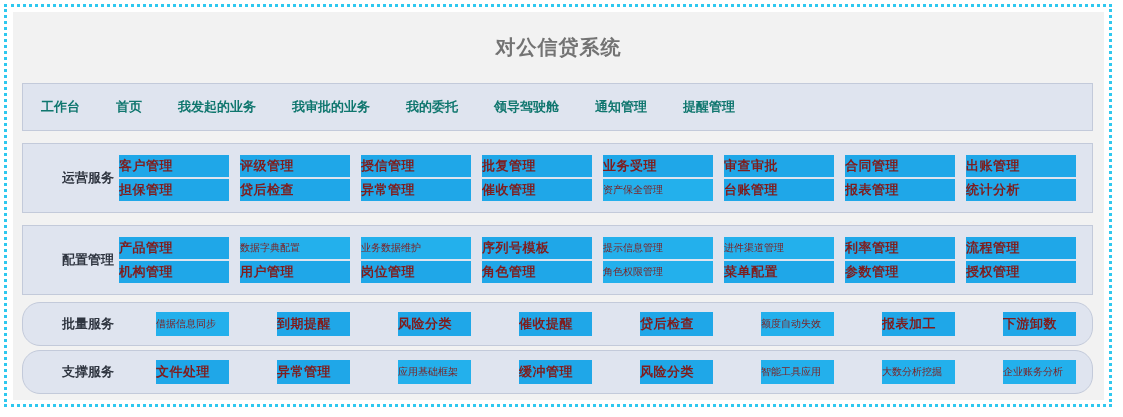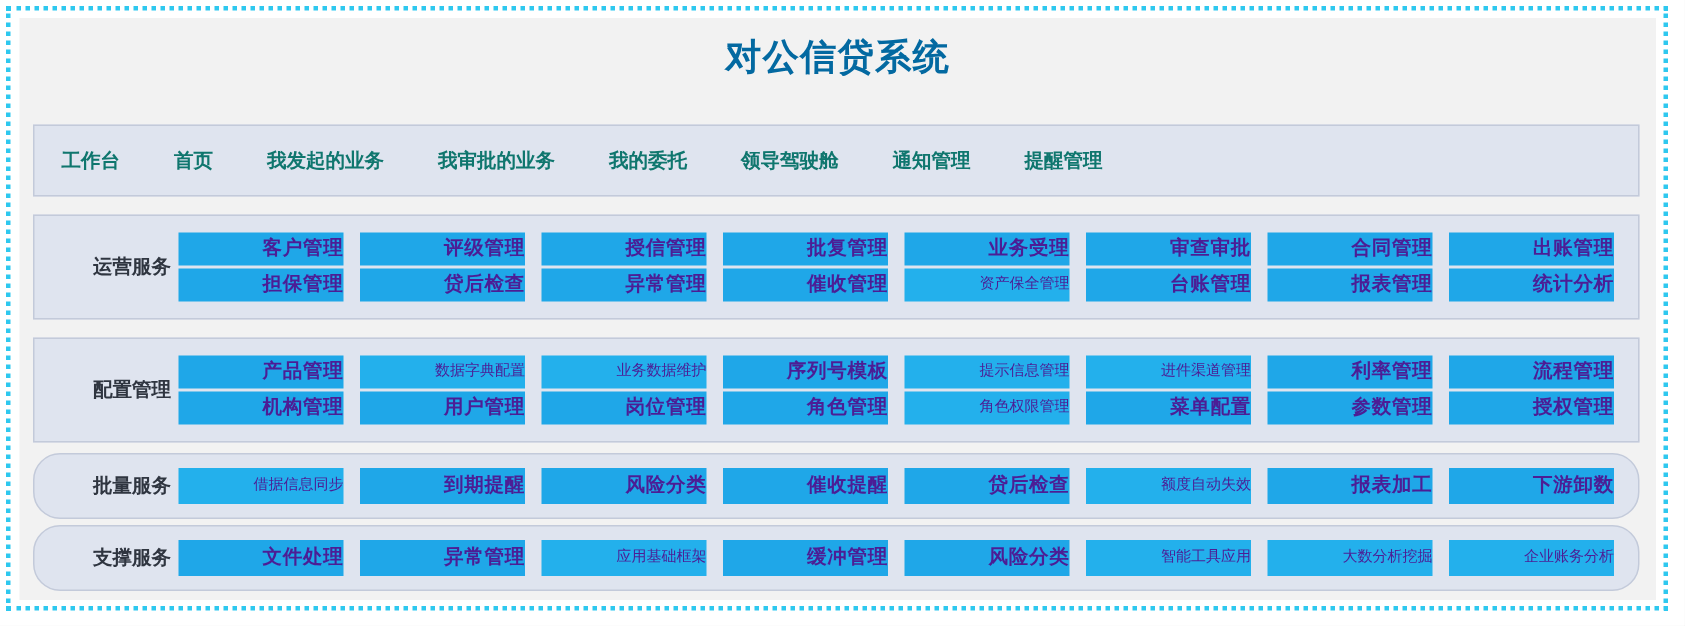--- a/index.html
+++ b/index.html
@@ -32,26 +32,26 @@
     width: 1091px;
     height: 388px;
     background: #f2f2f2;
     box-sizing: border-box;
   }
 
   
   .app-title {
     position: absolute;
     left: 0;
-    top: 10px;
+    top: 22px;
     width: 1091px;
     text-align: center;
-    font-size: 24px;
+    font-size: 20px;
     font-weight: bold;
-    color: #0369a1;
+    color: #737373;
     letter-spacing: 1px;
   }
 
   
   .nav-bar {
     position: absolute;
     left: 9px;
     top: 71px;
     width: 1071px;
     height: 48px;
@@ -119,39 +119,39 @@
     margin-right: 11px;
     display: flex;
     flex-direction: column;
     gap: 2px;
   }
   .col:last-child { margin-right: 0; }
 
   .btn {
     height: 22px;
     line-height: 22px;
-    text-align: right;
-    color: #4c1d95;
+    text-align: left;
+    color: #7f1d1d;
     background: #1fa7e8;
     font-size: 13px;
     font-weight: bold;
     white-space: nowrap;
     overflow: hidden;
     cursor: pointer;
     border: 0;
     letter-spacing: 0.5px;
   }
   .btn.small {
     font-size: 10px;
     font-weight: normal;
     background: #23b0ec;
     letter-spacing: 0;
   }
 
-  .section.short .btn { height: 24px; line-height: 24px; }
+  .section.short .btn { height: 24px; line-height: 24px; margin-left: 37px; }
 </style>
 </head>
 <body>
 
 <div class="page-frame">
   <div class="page-inner">
 
     <div class="app-title">对公信贷系统</div>
 
     <div class="nav-bar">

